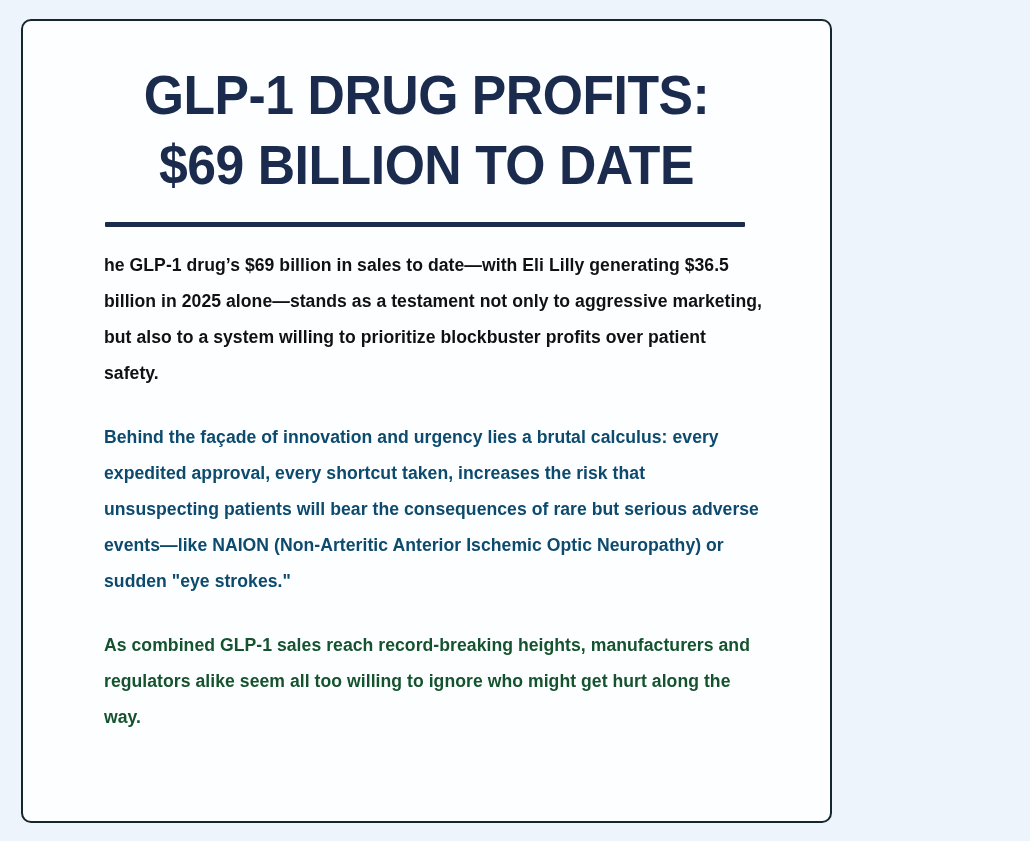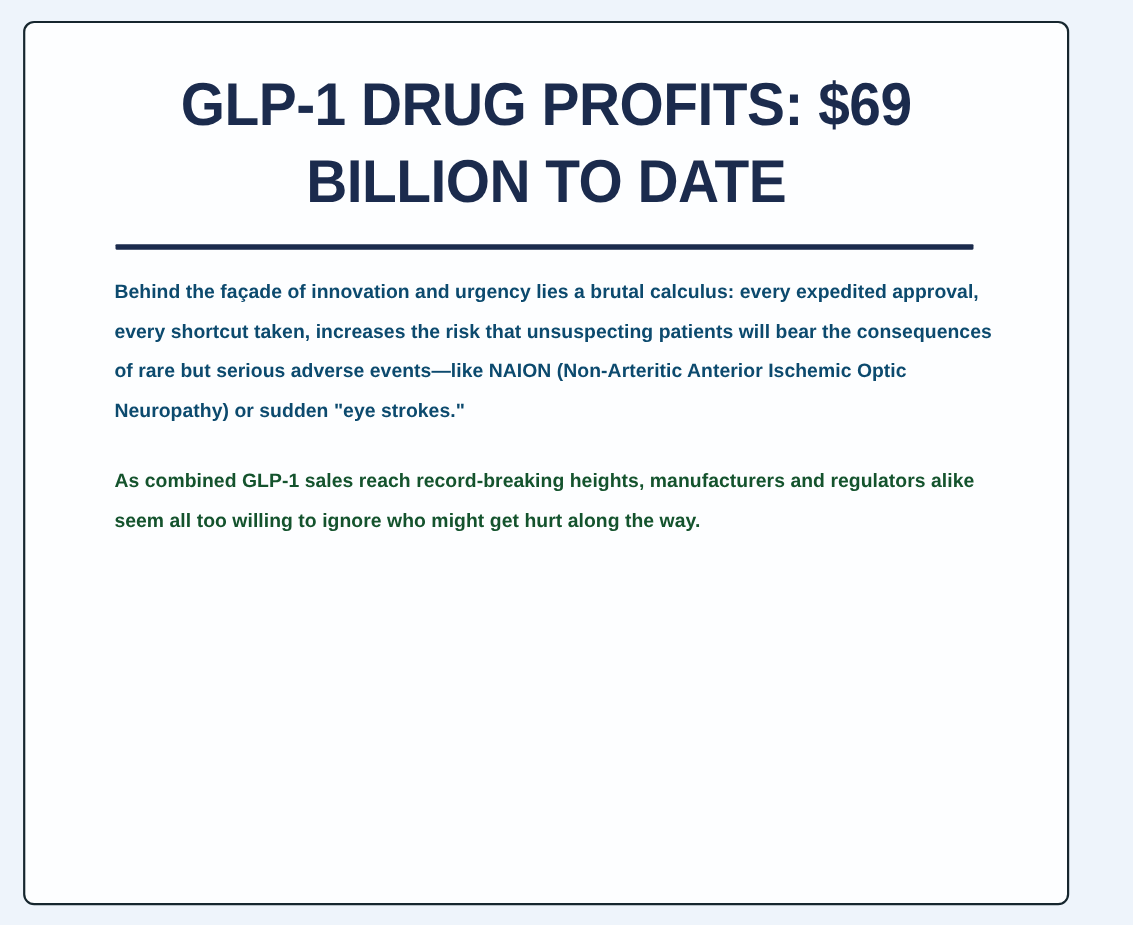--- a/index.html
+++ b/index.html
@@ -20,21 +20,21 @@
     width: 1030px;
     height: 841px;
     box-sizing: border-box;
     background: #eef4fb;
   }
 
   .card {
     position: absolute;
     left: 21px;
     top: 19px;
-    width: 951px;
+    width: 811px;
     height: 804px;
     box-sizing: border-box;
     background: #fdfeff;
     border: 2px solid #16262e;
     border-radius: 10px;
     overflow: hidden;
   }
 
   .card-inner {
     position: absolute;
@@ -95,19 +95,20 @@
 
 <div class="page" style="background: rgb(238, 244, 251);">
   <div class="card" style="background: rgb(253, 254, 255); border-color: rgb(22, 38, 46);">
     <div class="card-inner">
 
       <h1 class="headline" style="color: rgb(27, 43, 77);">GLP-1 DRUG PROFITS: $69 BILLION TO DATE</h1>
 
       <div class="rule" style="background: rgb(27, 43, 77);"></div>
 
       <div class="body-copy">
+        <p class="para" style="color: rgb(17, 17, 17);">he GLP-1 drug’s $69 billion in sales to date—with Eli Lilly generating $36.5 billion in 2025 alone—stands as a testament not only to aggressive marketing, but also to a system willing to prioritize blockbuster profits over patient safety.</p>
         <p class="para" style="color: #0c4a6e;">Behind the façade of innovation and urgency lies a brutal calculus: every expedited approval, every shortcut taken, increases the risk that unsuspecting patients will bear the consequences of rare but serious adverse events—like NAION (Non-Arteritic Anterior Ischemic Optic Neuropathy) or sudden "eye strokes."</p>
         <p class="para" style="color: #14532d;">As combined GLP-1 sales reach record-breaking heights, manufacturers and regulators alike seem all too willing to ignore who might get hurt along the way.</p>
       </div>
 
     </div>
   </div>
 </div>
 
 </body></html>

